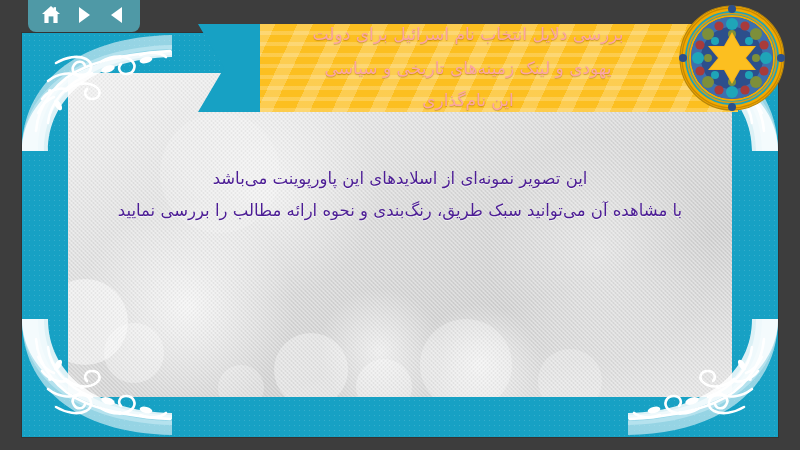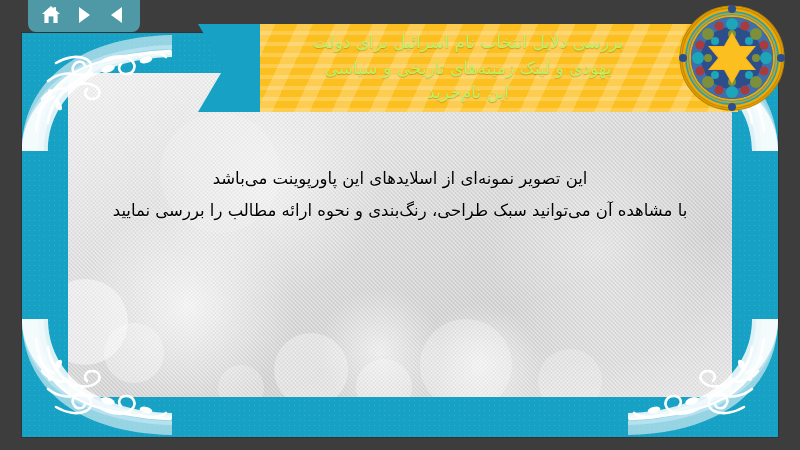--- a/index.html
+++ b/index.html
@@ -82,35 +82,36 @@
   .banner-body::before{
     content:"";position:absolute;inset:0;
     background-image:
       repeating-linear-gradient(0deg, rgba(255,255,255,.20) 0 4px, rgba(0,0,0,0) 4px 11px),
       repeating-linear-gradient(115deg, rgba(255,255,255,.22) 0 14px, rgba(0,0,0,0) 14px 34px);
     pointer-events:none;
   }
   .banner-text{
     position:absolute;inset:0;
     display:flex;flex-direction:column;align-items:center;justify-content:center;
-    color:#bef264;font-size:17px;line-height:1.42;
+    color:#fca5a5;font-size:17px;line-height:1.42;
     text-align:center;font-weight:normal;
     text-shadow:0 1px 1px rgba(120,80,0,.35);
     padding:0 18px;box-sizing:border-box;
     white-space:nowrap;
+    gap:8px;
   }
   .banner-text .ln1{position:relative;top:-2px;}
 
   
   .medallion{position:absolute;right:14px;top:4px;width:108px;height:108px;z-index:35;}
 
   
   .body-text{
     position:absolute;left:46px;right:46px;top:130px;
-    text-align:center;color:#000000;
+    text-align:center;color:#4c1d95;
     font-size:16.5px;line-height:1.95;
     z-index:20;
     text-shadow:0 1px 0 rgba(255,255,255,.6);
   }
   .body-text div{white-space:nowrap;}
 </style>
 </head>
 <body>
 
 <div id="stage">
@@ -238,31 +239,31 @@
       </g>
       <g fill="#ffffff">
         <ellipse cx="36" cy="72" rx="6" ry="3" transform="rotate(58 36 72)"></ellipse>
         <circle cx="60" cy="50" r="2.2"></circle>
         <circle cx="28" cy="58" r="1.9"></circle>
       </g>
     </svg>
 
     <div class="body-text">
       <div>این تصویر نمونه‌ای از اسلایدهای این پاورپوینت می‌باشد</div>
-      <div>با مشاهده آن می‌توانید سبک طراحی، رنگ‌بندی و نحوه ارائه مطالب را بررسی نمایید</div>
+      <div>با مشاهده آن می‌توانید سبک طریق، رنگ‌بندی و نحوه ارائه مطالب را بررسی نمایید</div>
     </div>
   </div>
 
   <div class="banner-wrap">
     <div class="banner-tail"></div>
     <div class="banner-body"></div>
     <div class="banner-text">
       <span class="ln1">بررسی دلایل انتخاب نام اسرائیل برای دولت</span>
       <span>یهودی و لینک زمینه‌های تاریخی و سیاسی</span>
-      <span>این نام‌خرید</span>
+      <span>این نام‌گذاری</span>
     </div>
   </div>
 
   <svg class="medallion" viewBox="0 0 108 108">
     <circle cx="54" cy="54" r="52" fill="#f2a800"></circle>
     <circle cx="54" cy="54" r="50" fill="none" stroke="#c98a00" stroke-width="1.4"></circle>
     <circle cx="54" cy="54" r="47" fill="#1fa5b8"></circle>
     <circle cx="54" cy="54" r="43" fill="#f2a800"></circle>
     <circle cx="54" cy="54" r="41" fill="#2c4f8c"></circle>
     <g>

